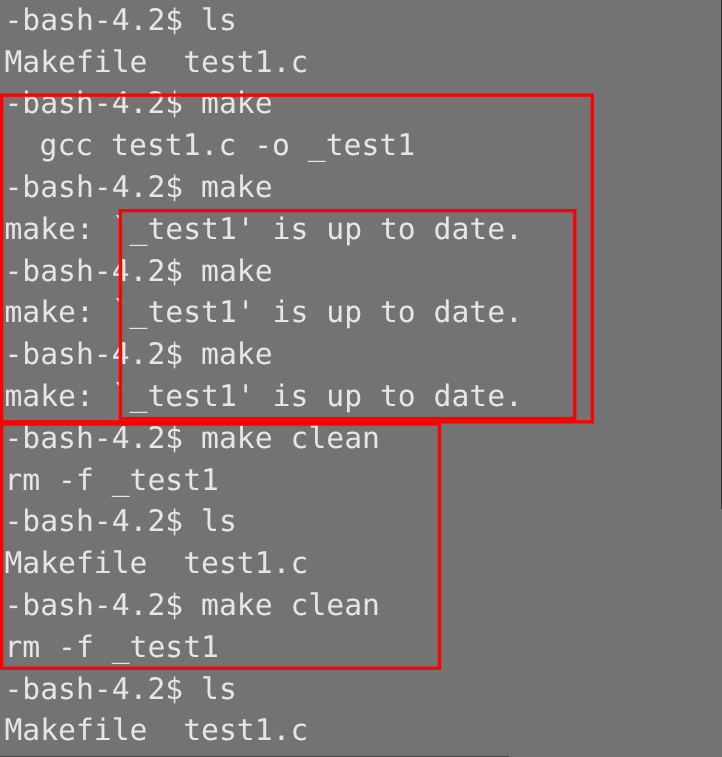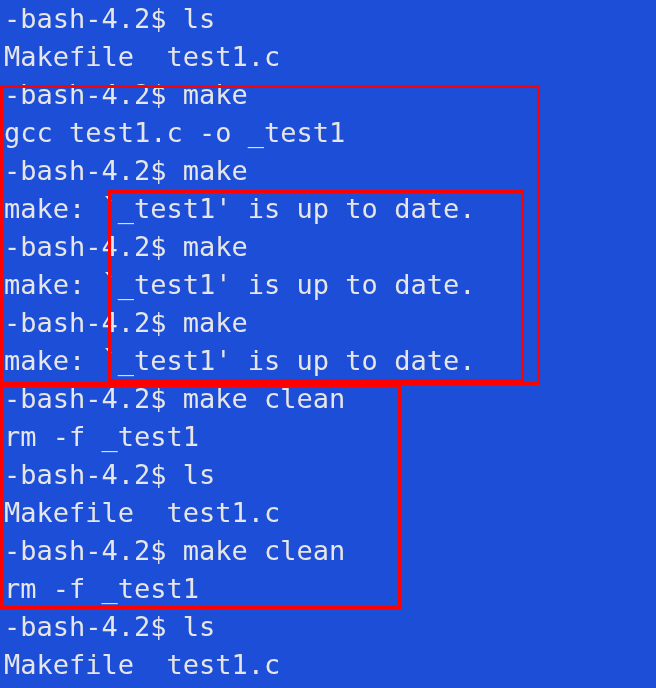--- a/index.html
+++ b/index.html
@@ -34,27 +34,27 @@
     position: absolute;
     border: 3px solid #ff0000;
     box-sizing: border-box;
     pointer-events: none;
     background: transparent;
   }
 </style>
 </head>
 <body>
 
-<div id="terminal" style="background: #1d4ed8;">
+<div id="terminal" style="background: #737373;">
 
   <div id="lines">
     <div class="term-line" style="color: rgb(230, 230, 230);">-bash-4.2$ ls</div>
     <div class="term-line" style="color: rgb(230, 230, 230);">Makefile  test1.c</div>
     <div class="term-line" style="color: rgb(230, 230, 230);">-bash-4.2$ make</div>
-    <div class="term-line" style="color: rgb(230, 230, 230);">gcc test1.c -o _test1</div>
+    <div class="term-line" style="color: rgb(230, 230, 230); padding-left: 32px;">gcc test1.c -o _test1</div>
     <div class="term-line" style="color: rgb(230, 230, 230);">-bash-4.2$ make</div>
     <div class="term-line" style="color: rgb(230, 230, 230);">make: `_test1' is up to date.</div>
     <div class="term-line" style="color: rgb(230, 230, 230);">-bash-4.2$ make</div>
     <div class="term-line" style="color: rgb(230, 230, 230);">make: `_test1' is up to date.</div>
     <div class="term-line" style="color: rgb(230, 230, 230);">-bash-4.2$ make</div>
     <div class="term-line" style="color: rgb(230, 230, 230);">make: `_test1' is up to date.</div>
     <div class="term-line" style="color: rgb(230, 230, 230);">-bash-4.2$ make clean</div>
     <div class="term-line" style="color: rgb(230, 230, 230);">rm -f _test1</div>
     <div class="term-line" style="color: rgb(230, 230, 230);">-bash-4.2$ ls</div>
     <div class="term-line" style="color: rgb(230, 230, 230);">Makefile  test1.c</div>

